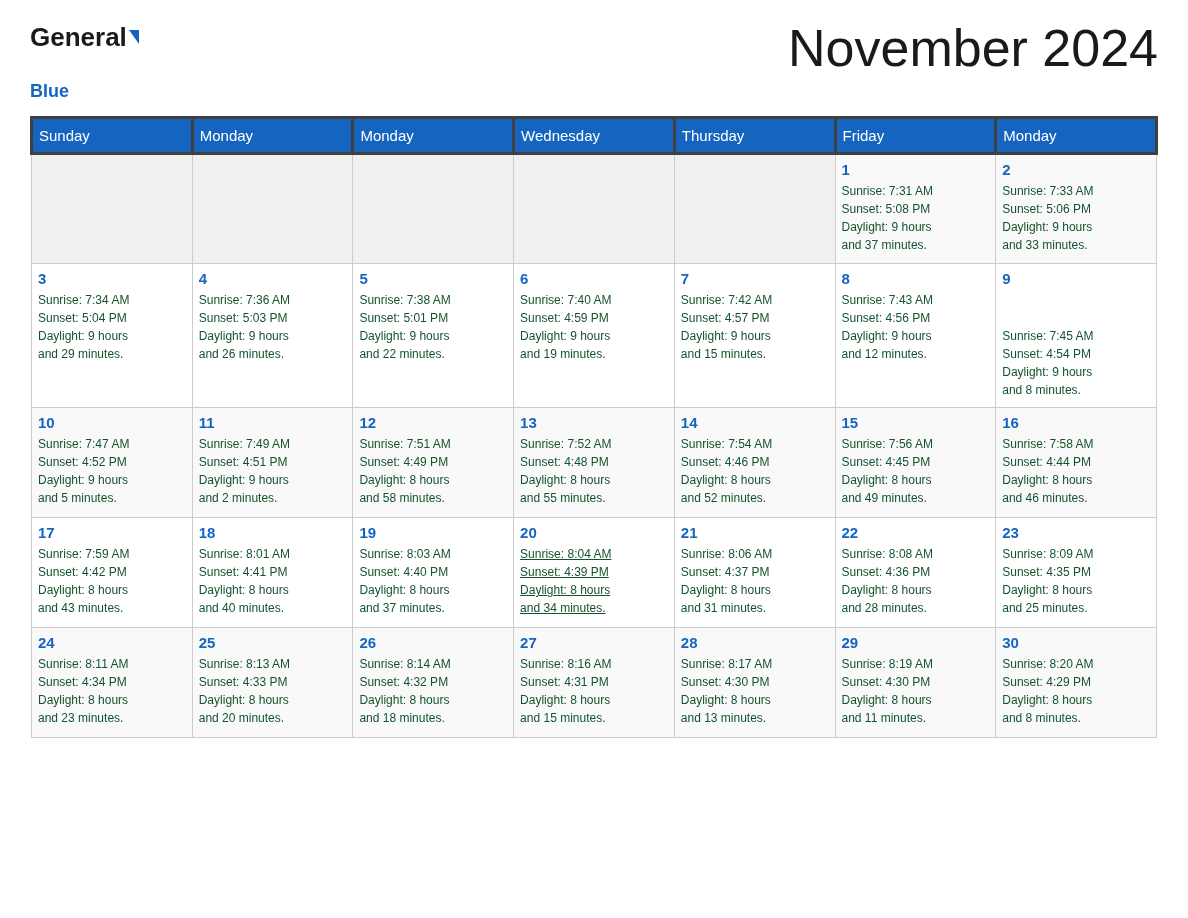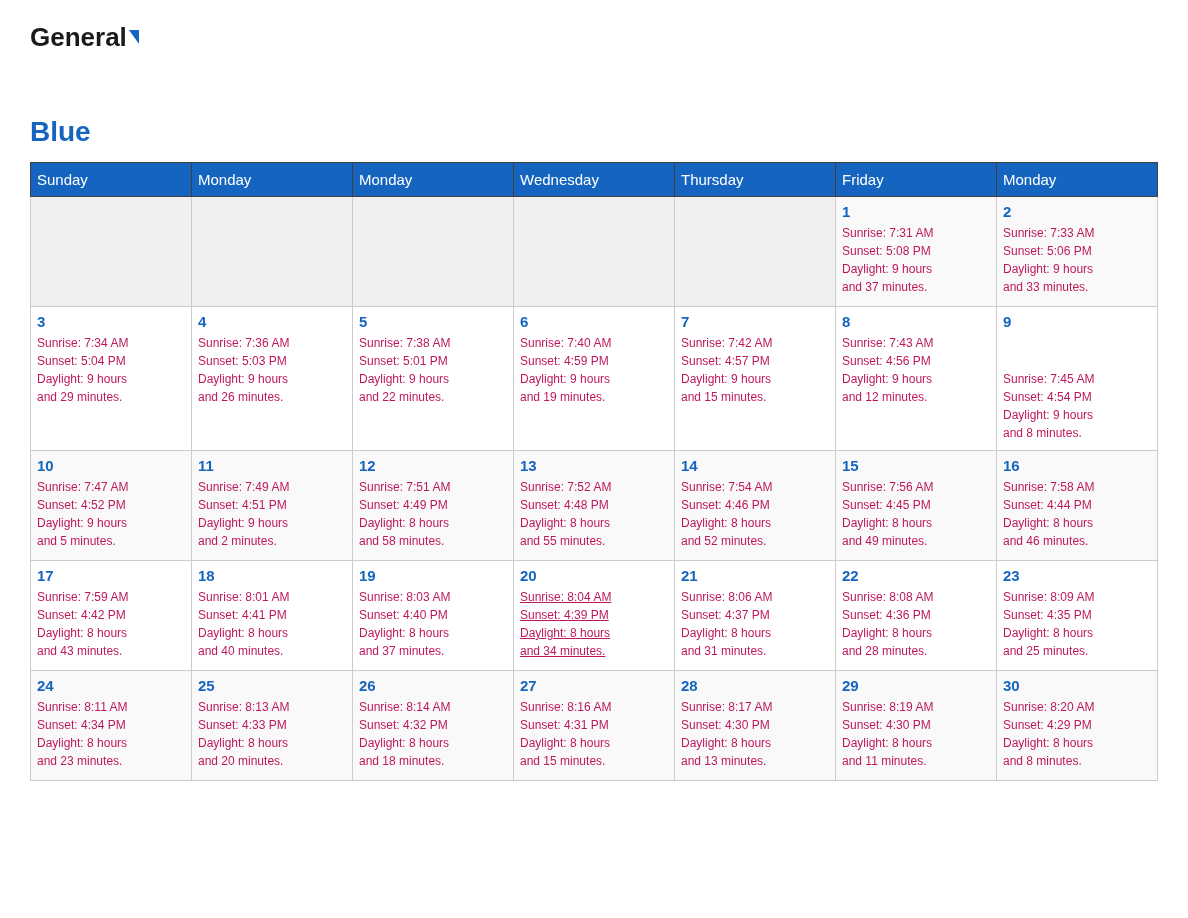--- a/index.html
+++ b/index.html
@@ -24,25 +24,24 @@
       padding-top: 4px;
       gap: 32px;
     }
     .logo-text-general {
       font-size: 26px;
       font-weight: bold;
       color: #1a1a1a;
       line-height: 1;
     }
     .logo-text-blue {
-      font-size: 28px;
+      font-size: 18px;
       font-weight: bold;
       color: #1565c0;
       line-height: 1;
-      margin-top: 36px;
     }
     .logo-arrow {
       display: inline-block;
       width: 0;
       height: 0;
       border-left: 10px solid transparent;
       border-right: 0px solid transparent;
       border-top: 14px solid #1565c0;
       margin-left: 2px;
       vertical-align: middle;
@@ -70,40 +69,40 @@
       border-collapse: collapse;
       table-layout: fixed;
     }
     thead tr th {
       background-color: #1565c0;
       color: #fff;
       font-size: 15px;
       font-weight: normal;
       padding: 8px 6px;
       text-align: left;
-      border: 1px solid #404040;
+      border: 3px solid #404040;
     }
     tbody tr td {
       vertical-align: top;
       padding: 6px 6px 8px 6px;
       border: 1px solid #ccc;
       font-size: 12.5px;
       color: #333;
       height: 110px;
     }
     .day-num {
       font-size: 15px;
       font-weight: bold;
       color: #1565c0;
       display: block;
       margin-bottom: 4px;
     }
     .day-info {
       font-size: 12px;
-      color: #be185d;
+      color: #14532d;
       line-height: 1.5;
     }
     tbody tr:nth-child(odd) td {
       background: #f9f9f9;
     }
     tbody tr:nth-child(even) td {
       background: #fff;
     }
     .empty-cell {
       background: #f0f0f0 !important;
@@ -114,20 +113,21 @@
 
 <div class="header">
   <div class="logo">
     <div class="logo-line1">
       <span class="logo-text-general">General</span>
       <span class="logo-arrow"></span>
     </div>
     <span class="logo-text-blue">Blue</span>
   </div>
   <div class="title-block">
+    <div class="page-title">November 2024</div>
   </div>
 </div>
 
 <table>
   <thead>
     <tr>
     <th>Sunday</th>
         <th>Monday</th>
         <th>Monday</th>
         <th>Wednesday</th>

